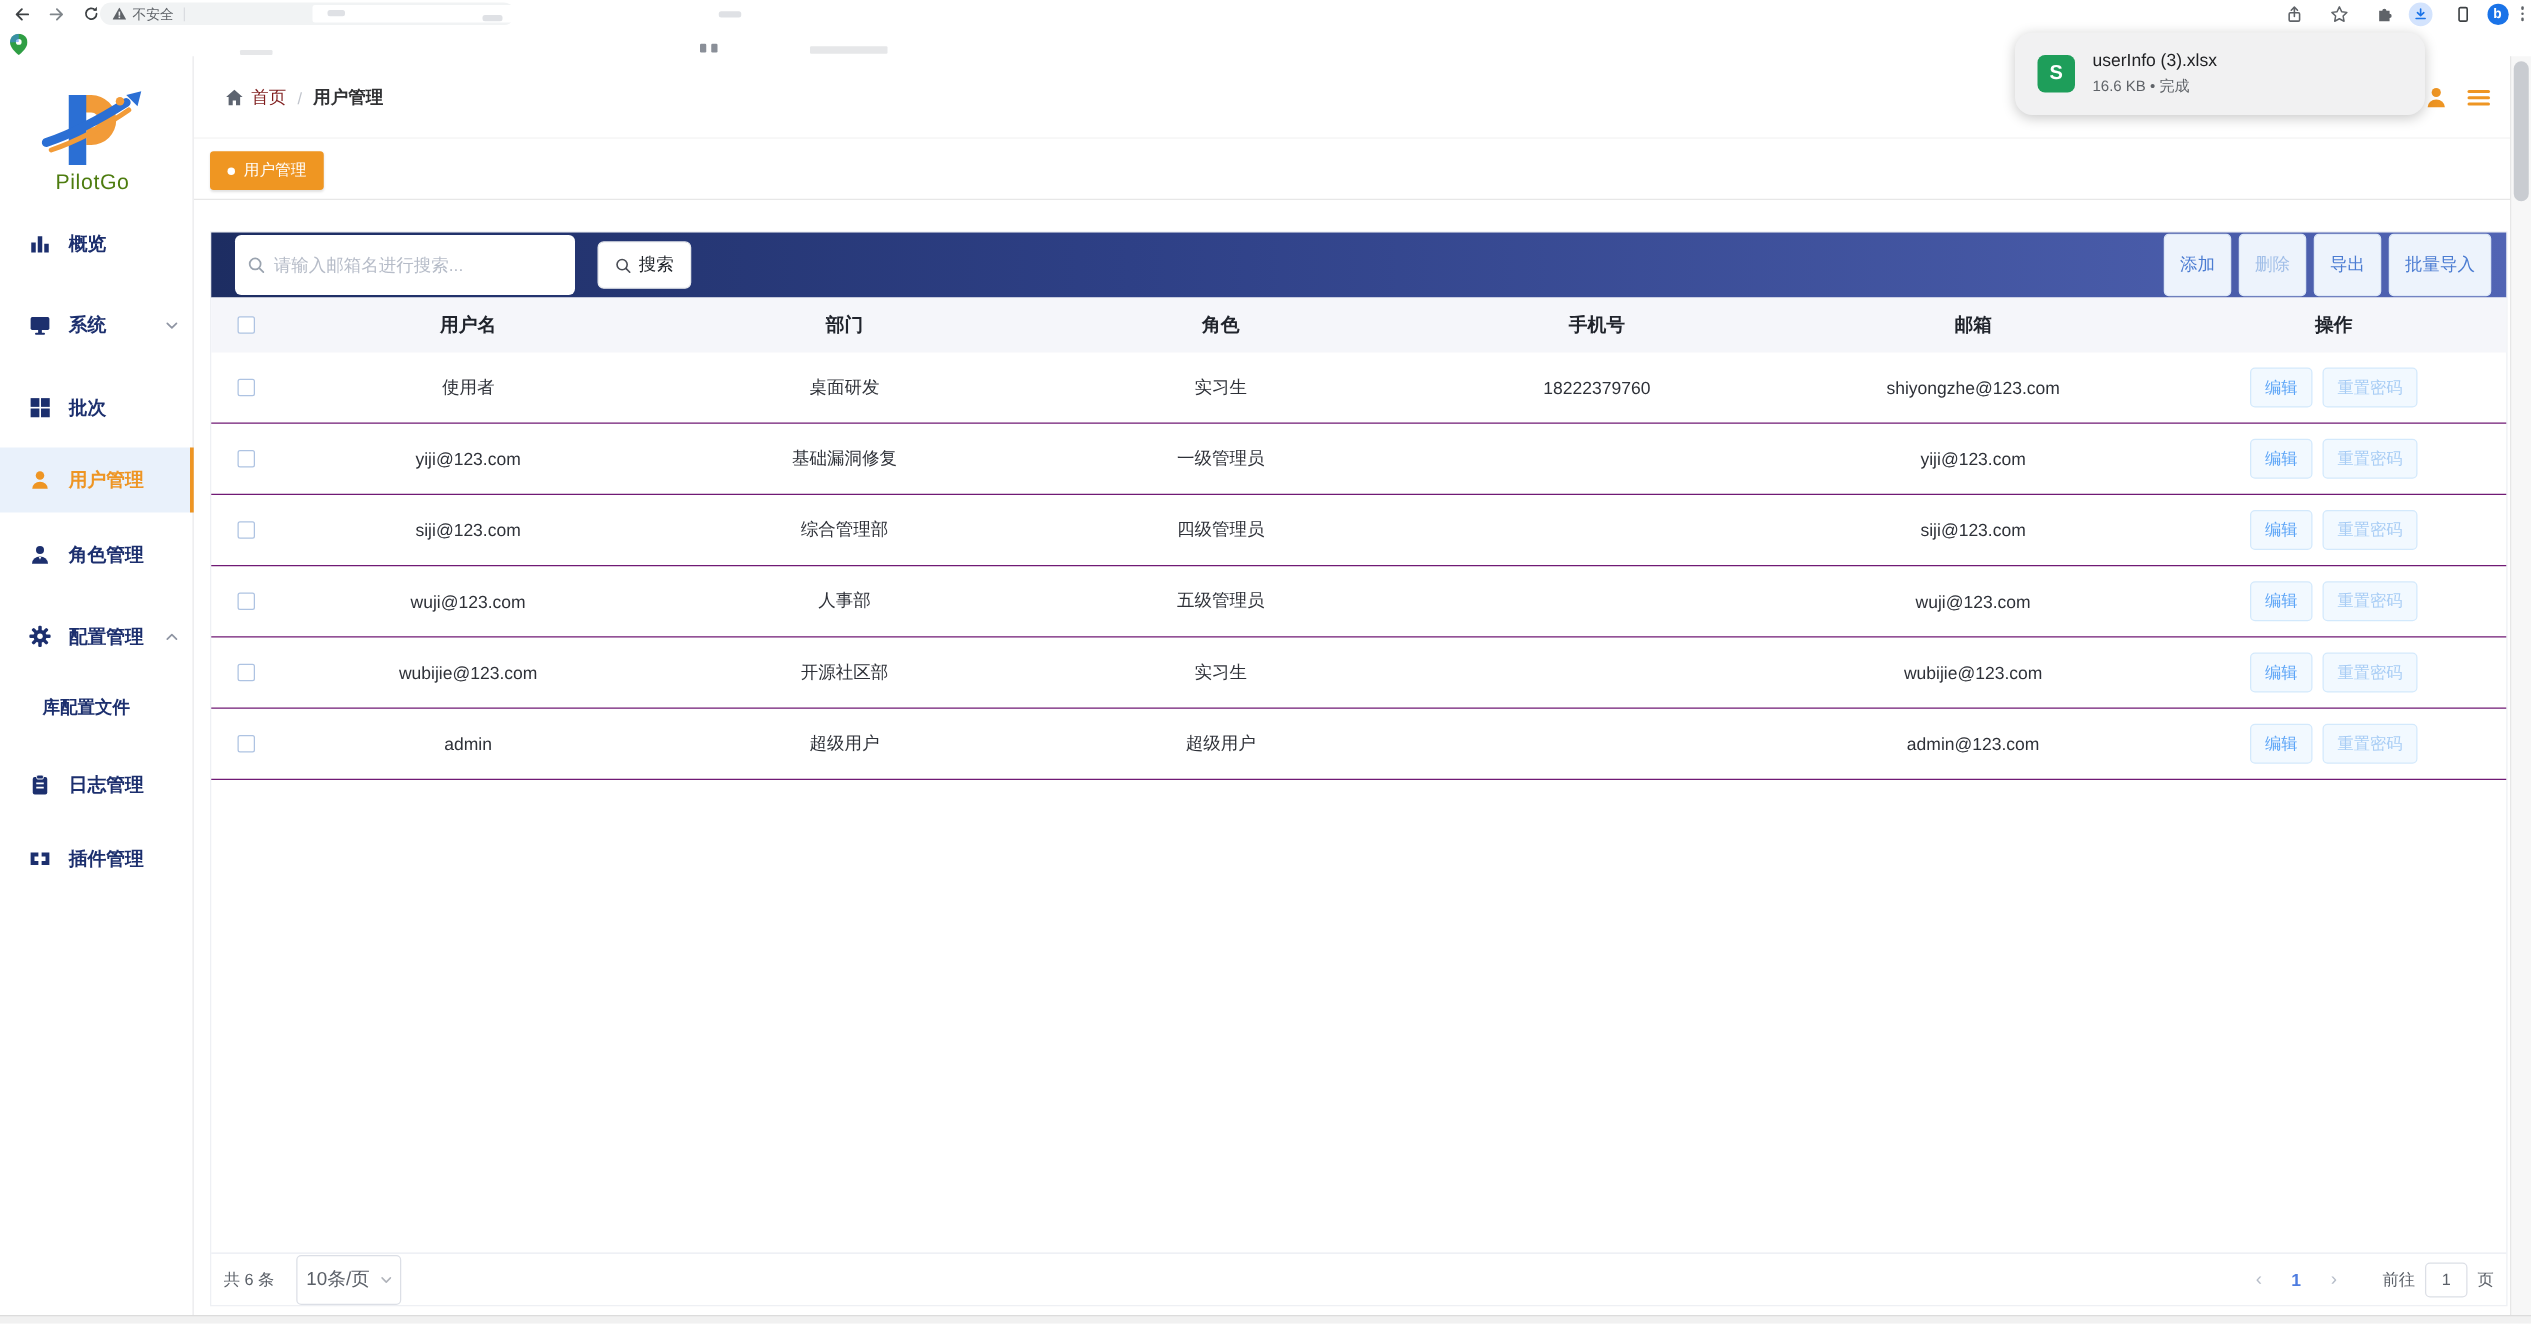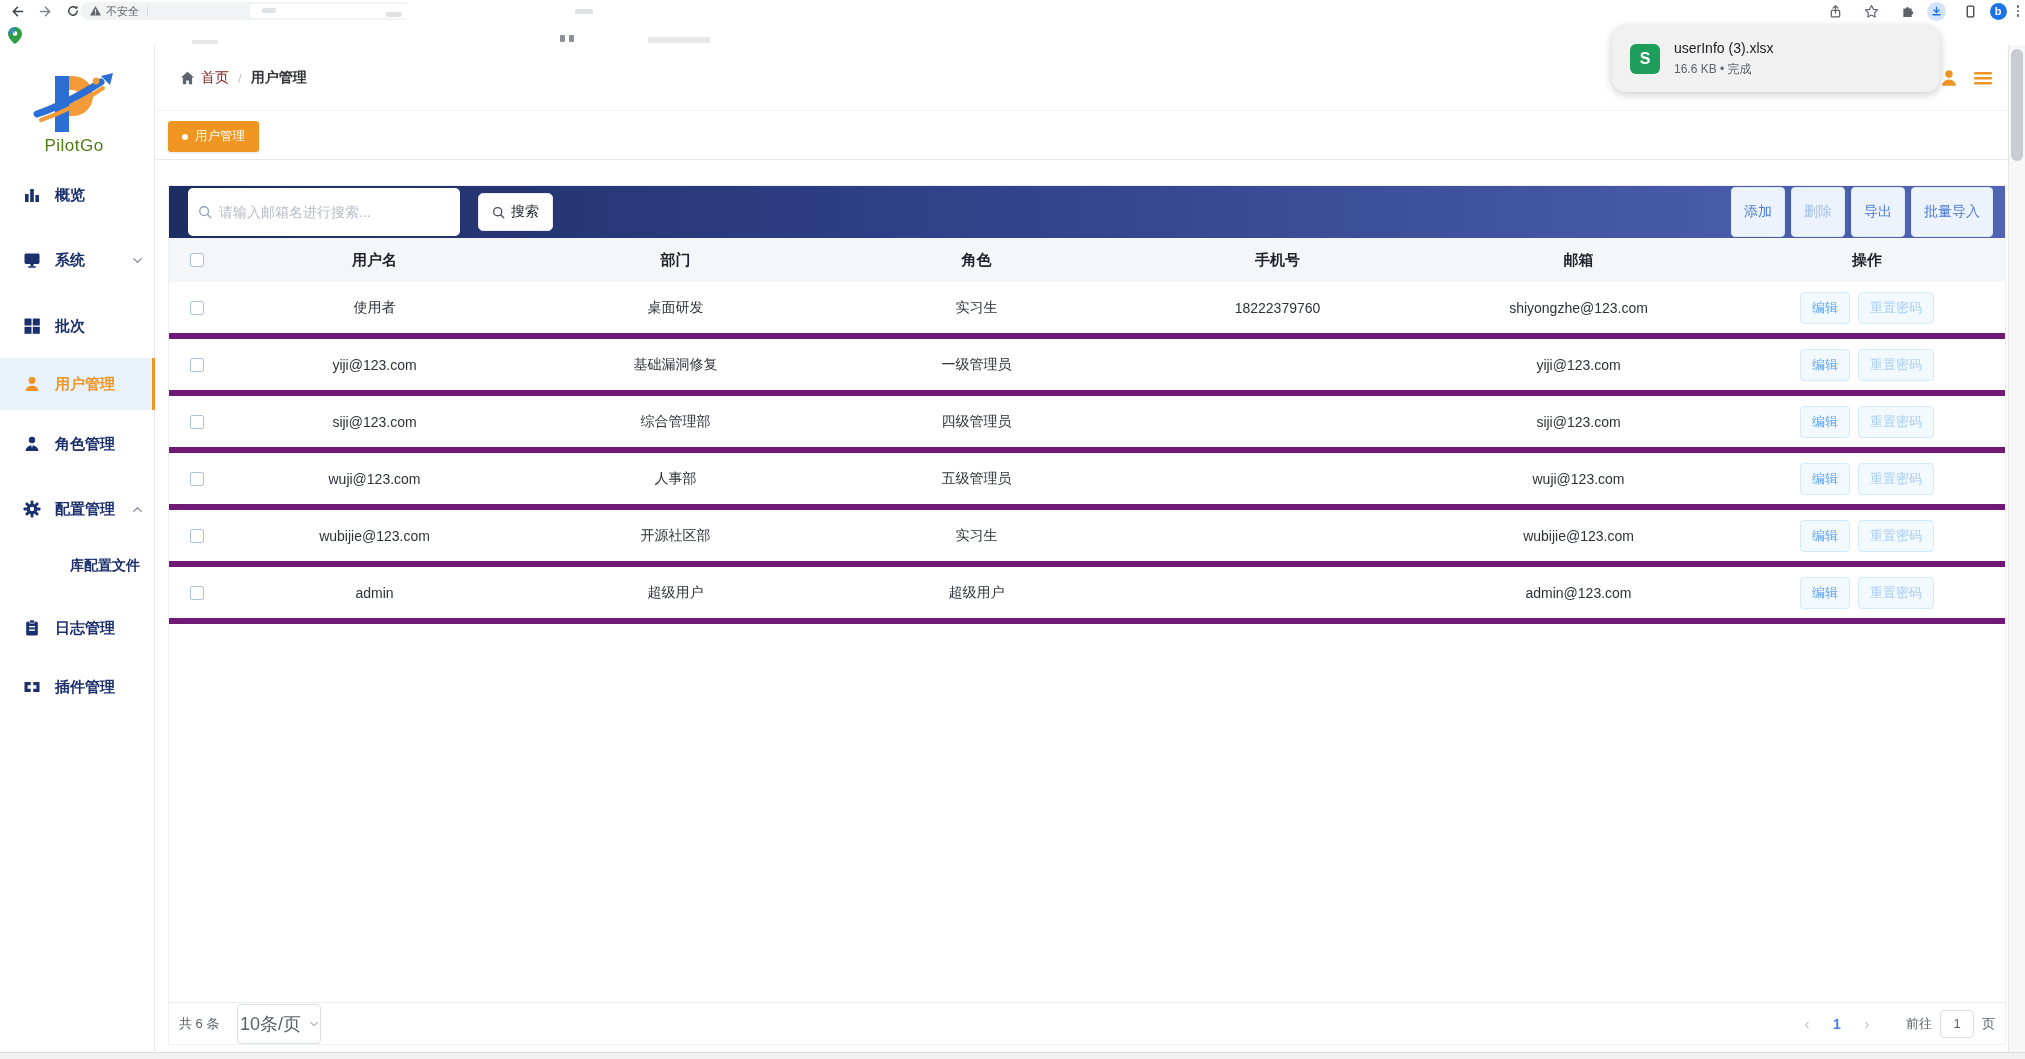--- a/index.html
+++ b/index.html
@@ -63,34 +63,34 @@
   .search-box input { border:none; outline:none; flex:1; font-size:14px; color:#333; font-family:inherit; background:transparent; }
   .search-box input::placeholder { color:#b6bcc8; }
   .search-btn { margin-left:18px; height:38px; padding:0 13px; background:#fff; border-radius:5px; display:flex; align-items:center; gap:6px; font-size:14px; color:#1f2329; cursor:pointer; border:1px solid #e8eaee; }
   .bar-actions { margin-left:auto; display:flex; gap:6px; }
   .bar-btn { height:50px; padding:0 12px; background:#edf3fc; border:1px solid #dde8f8; border-radius:4px; font-size:14px; color:#4b7cd2; display:flex; align-items:center; cursor:pointer; }
   .bar-btn.disabled { color:#a2bfe8; cursor:default; }
 
   .tgrid { display:grid; grid-template-columns:55px 301px 301px 301px 301px 301px 276px; align-items:center; }
   .thead { height:44px; background:#f5f6fa; }
   .thead .th { font-size:15px; font-weight:700; color:#20242c; text-align:center; }
-  .trow { height:57px; border-bottom:6px solid #701a75; }
+  .trow { height:57px; border-bottom:1px solid #701a75; }
   .trow .td { font-size:14px; color:#2e3138; text-align:center; }
   .cb { width:14px; height:14px; border:1px solid #aec3e2; border-radius:2px; background:#fff; margin:0 auto; cursor:pointer; }
   .ops { display:flex; justify-content:center; gap:8px; }
   .op-btn { padding:6px 11px; border-radius:4px; font-size:13px; background:#f2f9ff; border:1px solid #d3e9fc; cursor:pointer; }
   .op-edit { color:#5ba4f7; }
   .op-reset { color:#a8cdf5; }
 
   .spacer { flex:1; }
 
   
   .pager { height:42px; border-top:1px solid #e9ecf2; display:flex; align-items:center; padding:0 10px; }
   .pg-total { font-size:13px; color:#5b6068; }
-  .pg-size { margin-left:18px; width:84px; height:40px; border:1px solid #dcdfe6; border-radius:4px; display:flex; align-items:center; justify-content:center; gap:8px; font-size:18px; color:#5b6068; cursor:pointer; }
+  .pg-size { margin-left:18px; width:84px; height:40px; border:1px solid #dcdfe6; border-radius:4px; display:flex; align-items:center; justify-content:center; gap:8px; font-size:15px; color:#5b6068; cursor:pointer; }
   .pg-right { margin-left:auto; display:flex; align-items:center; }
   .pg-arrow { color:#b6bdc9; font-size:15px; width:26px; text-align:center; cursor:pointer; }
   .pg-num { color:#4d7ce0; font-size:14px; font-weight:600; width:34px; text-align:center; cursor:pointer; }
   .pg-goto { font-size:13px; color:#5b6068; margin-left:26px; }
   .pg-input { width:34px; height:28px; border:1px solid #dcdfe6; border-radius:4px; text-align:center; font-size:13px; color:#5b6068; margin:0 8px; outline:none; font-family:inherit; }
   .pg-unit { font-size:13px; color:#5b6068; }
 
   
   .vscroll { position:absolute; right:0; top:45px; width:17px; height:1007px; background:#f7f7f7; border-left:1px solid #e7e7e7; z-index:40; }
   .vthumb { position:absolute; left:2px; top:4px; width:12px; height:112px; background:#c9ccd1; border-radius:6px; }
@@ -255,21 +255,21 @@
           <circle cx="9" cy="9" r="5.2"></circle>
         </g>
         <circle cx="9" cy="9" r="2.2" fill="#fff"></circle>
       </svg>
     <span class="lbl">配置管理</span>
     <svg class="chev" width="11" height="11" viewBox="0 0 12 12">
         <path d="M2 8l4-4 4 4" fill="none" stroke="#8f95a3" stroke-width="1.5" stroke-linecap="round" stroke-linejoin="round"></path>
       </svg>
   </div>
 
-  <div class="menu-sub" style="top:499px;margin-left:36px;">
+  <div class="menu-sub" style="top:499px;">
     <span class="lbl">库配置文件</span>
   </div>
 
   <div class="menu-item" style="top:557px;">
     <svg width="18" height="18" viewBox="0 0 18 18">
         <rect x="3.2" y="2.6" width="11.6" height="14" rx="1.6" fill="#1c2f6e"></rect>
         <rect x="6.3" y="1" width="5.4" height="3.2" rx="1" fill="#1c2f6e" stroke="#fff" stroke-width=".8"></rect>
         <rect x="6" y="7" width="6" height="1.4" fill="#fff"></rect>
         <rect x="6" y="10.4" width="6" height="1.4" fill="#fff"></rect>
       </svg>

